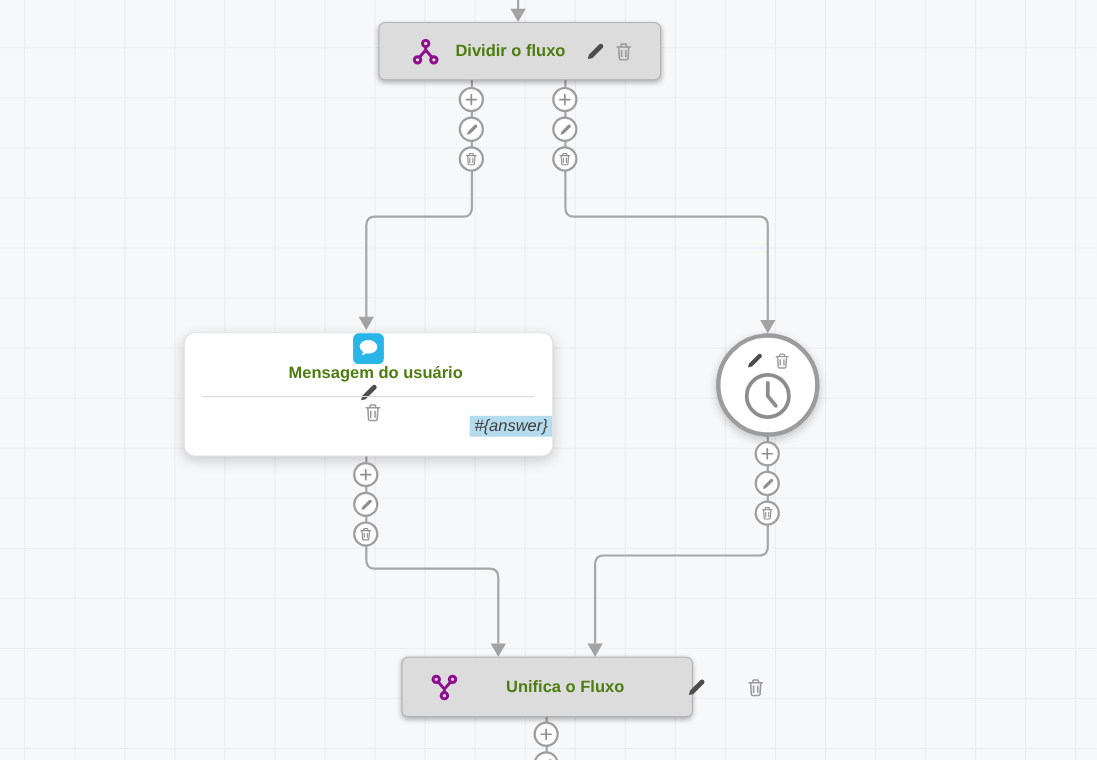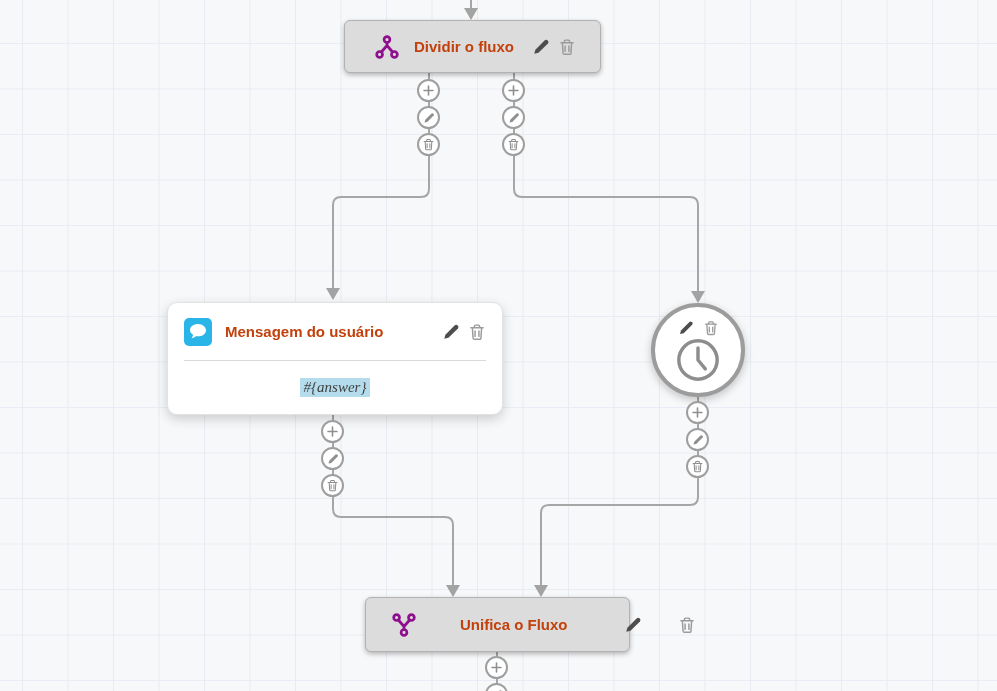--- a/index.html
+++ b/index.html
@@ -19,30 +19,30 @@
   svg.connectors { position:absolute; left:0; top:0; width:997px; height:691px; }
   svg.connectors path.wire { fill:none; stroke:#a6a6a6; stroke-width:2px; }
   svg.connectors polygon.head { fill:#a3a3a3; }
 
   
   .node-bar {
     position:absolute; display:flex; align-items:center;
     background:#dcdcdc; border:1px solid #b2b2b2; border-radius:6px;
     box-shadow:0 2px 5px rgba(0,0,0,.28); cursor:move;
   }
-  .node-title { font-size:15px; font-weight:bold; color:#c2410c; white-space:nowrap; }
+  .node-title { font-size:15px; font-weight:bold; color:#4d7c0f; white-space:nowrap; }
 
   
   .node-card {
     position:absolute; background:#ffffff; border:1px solid #e2e2e2; border-radius:10px;
     box-shadow:0 4px 12px rgba(0,0,0,.18); display:flex; flex-direction:column; cursor:move;
   }
-  .card-header { display:flex; align-items:center; padding:0 16px; height:57px; }
+  .card-header { display:flex; align-items:center; padding:0 16px; height:57px;flex-direction:column; }
   .card-divider { border-top:1px solid #d9d9d9; margin:0 16px; }
-  .card-body { flex:1; display:flex; align-items:center; justify-content:center;font-family:Liberation Serif, serif; }
+  .card-body { flex:1; display:flex; align-items:center; justify-content:flex-end; }
   .var-chip {
     font-size:15px; font-style:italic; color:#3f3f3f;
     background:#b5dcec; padding:1px 4px;
   }
 
   .type-badge {
     width:28px; height:28px; border-radius:5px; background:#29b5e8;
     display:flex; align-items:center; justify-content:center; flex:none;
   }
 

